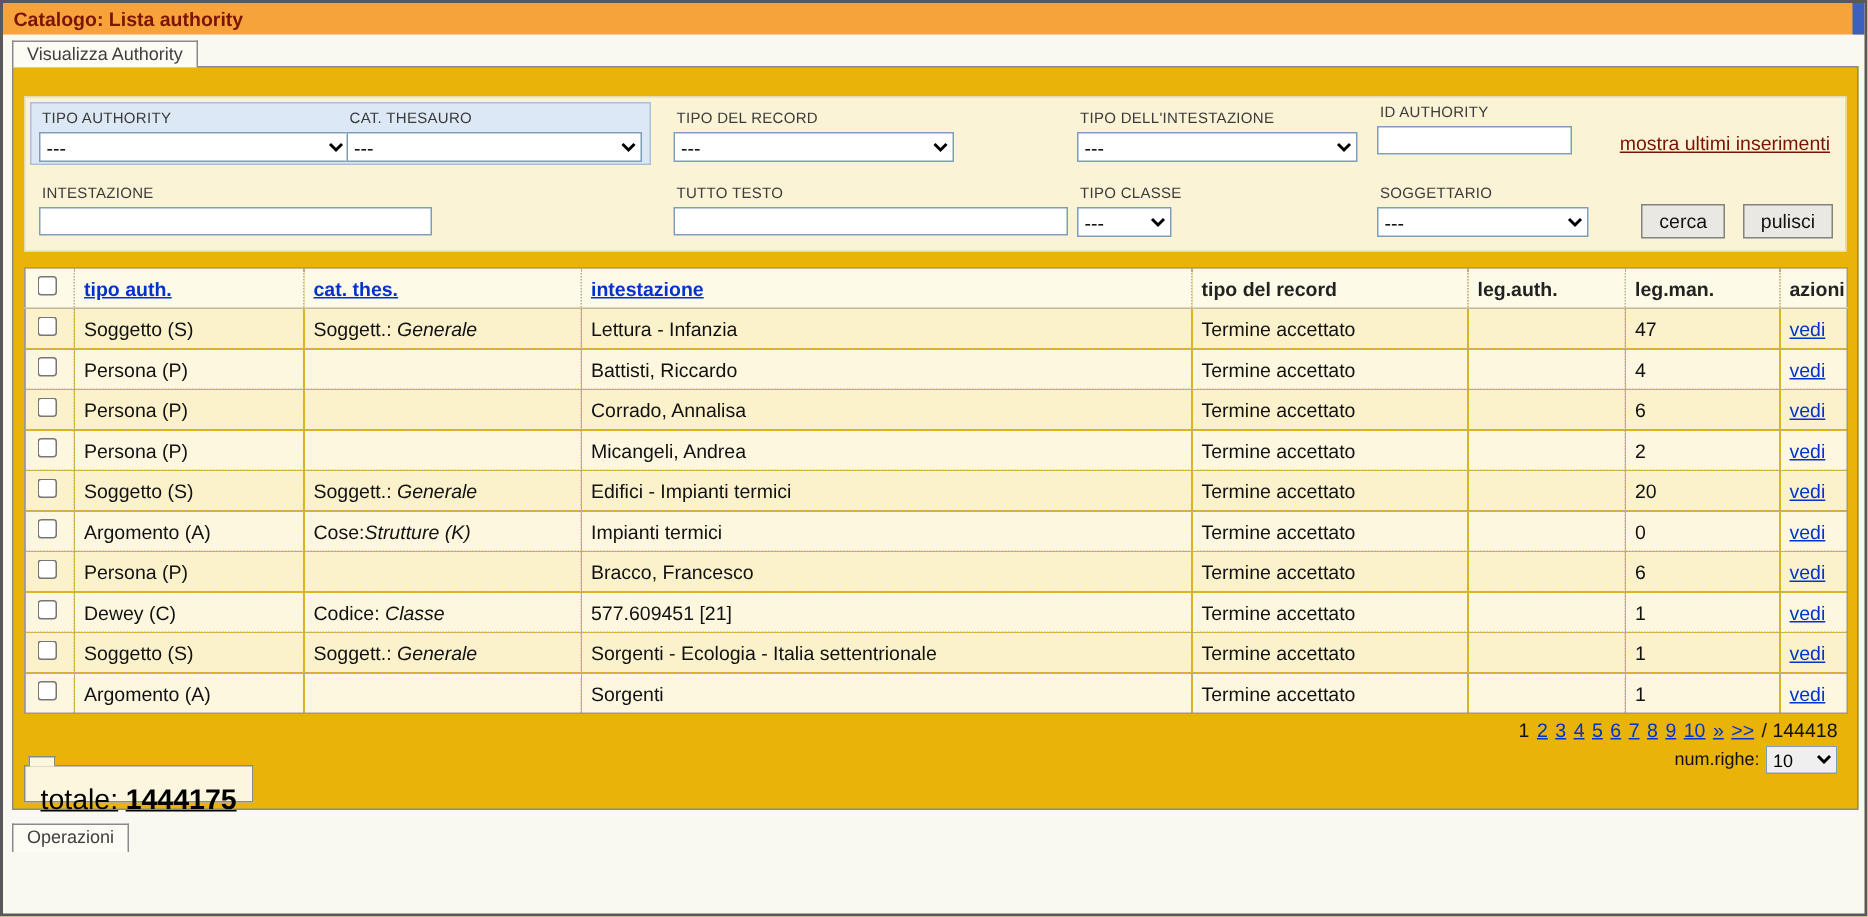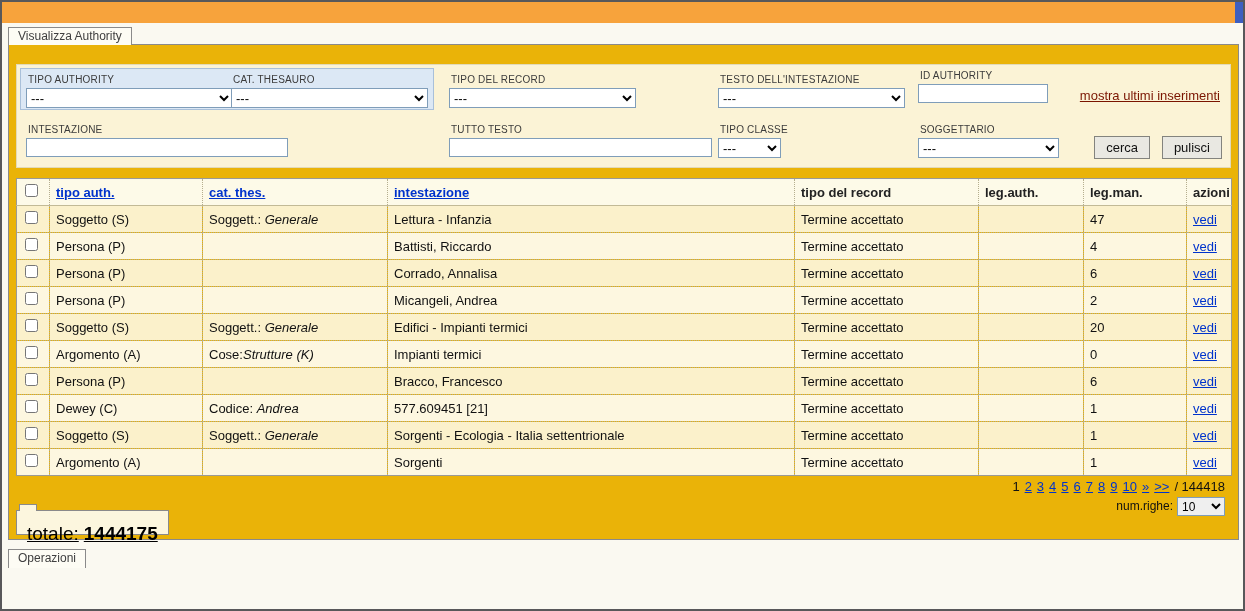--- a/index.html
+++ b/index.html
@@ -50,20 +50,21 @@
        border:1px solid #8A8A8A;box-sizing:border-box;z-index:2;}
   .aggiungi-link{margin-left:8px;line-height:19px;font-size:12px;color:#333399;text-decoration:underline;display:inline-block;cursor:pointer;}
   i{font-style:italic;}
 </style>
 </head>
 <body>
 
 <div class="page">
 
   <div class="titlebar">
+    <span class="titlebar-text">Catalogo: Lista authority</span>
     <span class="titlebar-blue"></span>
   </div>
 
   <div class="tab tab-visualizza">Visualizza Authority</div>
 
   <div class="main-panel">
 
     <div class="filter-panel">
       <div class="blue-box"></div>
 
@@ -75,21 +76,21 @@
       <label class="flabel" style="left:216px;top:9px;">CAT. THESAURO</label>
       <select class="fsel" style="left:214px;top:23px;width:197px;">
         <option>---</option>
       </select>
 
       <label class="flabel" style="left:434px;top:9px;">TIPO DEL RECORD</label>
       <select class="fsel" style="left:432px;top:23px;width:187px;">
         <option>---</option>
       </select>
 
-      <label class="flabel" style="left:703px;top:9px;">TESTO DELL'INTESTAZIONE</label>
+      <label class="flabel" style="left:703px;top:9px;">TIPO DELL'INTESTAZIONE</label>
       <select class="fsel" style="left:701px;top:23px;width:187px;">
         <option>---</option>
       </select>
 
       <label class="flabel" style="left:903px;top:5px;">ID AUTHORITY</label>
       <input class="finput" style="left: 901px; top: 19px; width: 122px;" type="text" value="">
 
       <a class="mostra-link" href="#">mostra ultimi inserimenti</a>
 
       <label class="flabel" style="left:11px;top:59px;">INTESTAZIONE</label>
@@ -202,21 +203,21 @@
             <td></td>
             <td>Bracco, Francesco</td>
             <td>Termine accettato</td>
             <td></td>
             <td>6</td>
             <td><a href="#">vedi</a></td>
           </tr>
           <tr class="row-alt">
             <td><input type="checkbox" style=""></td>
             <td>Dewey (C)</td>
-            <td><span>Codice: </span><i>Andrea</i></td>
+            <td><span>Codice: </span><i>Classe</i></td>
             <td>577.609451 [21]</td>
             <td>Termine accettato</td>
             <td></td>
             <td>1</td>
             <td><a href="#">vedi</a></td>
           </tr>
           <tr>
             <td><input type="checkbox" style=""></td>
             <td>Soggetto (S)</td>
             <td><span>Soggett.: </span><i>Generale</i></td>

